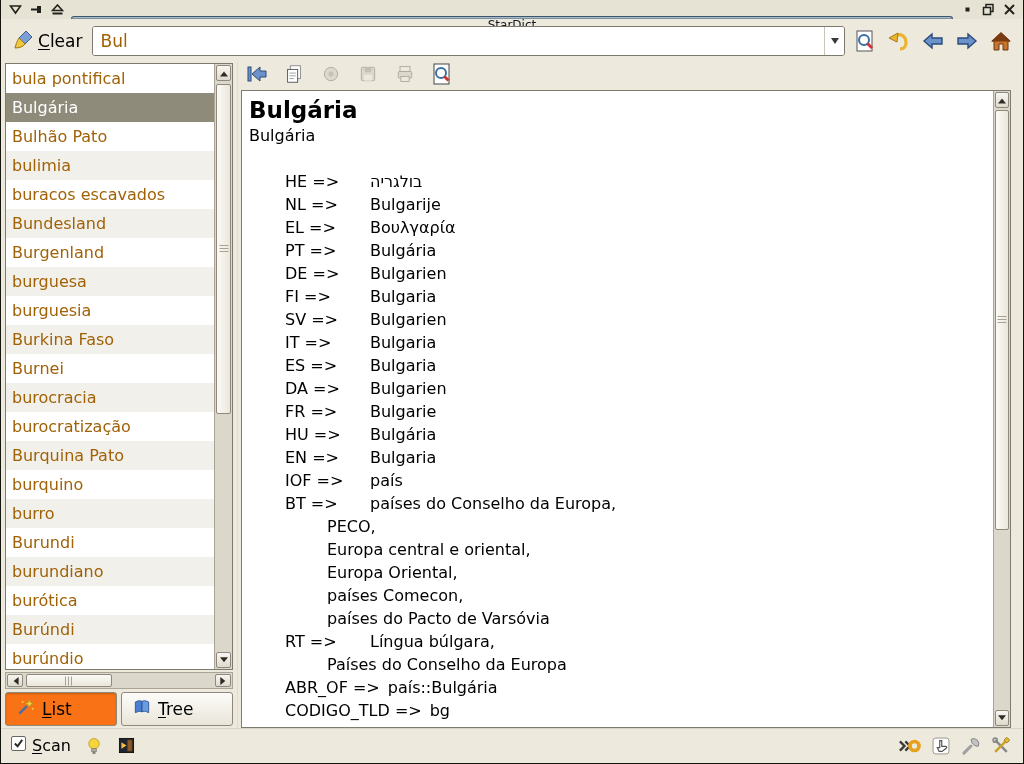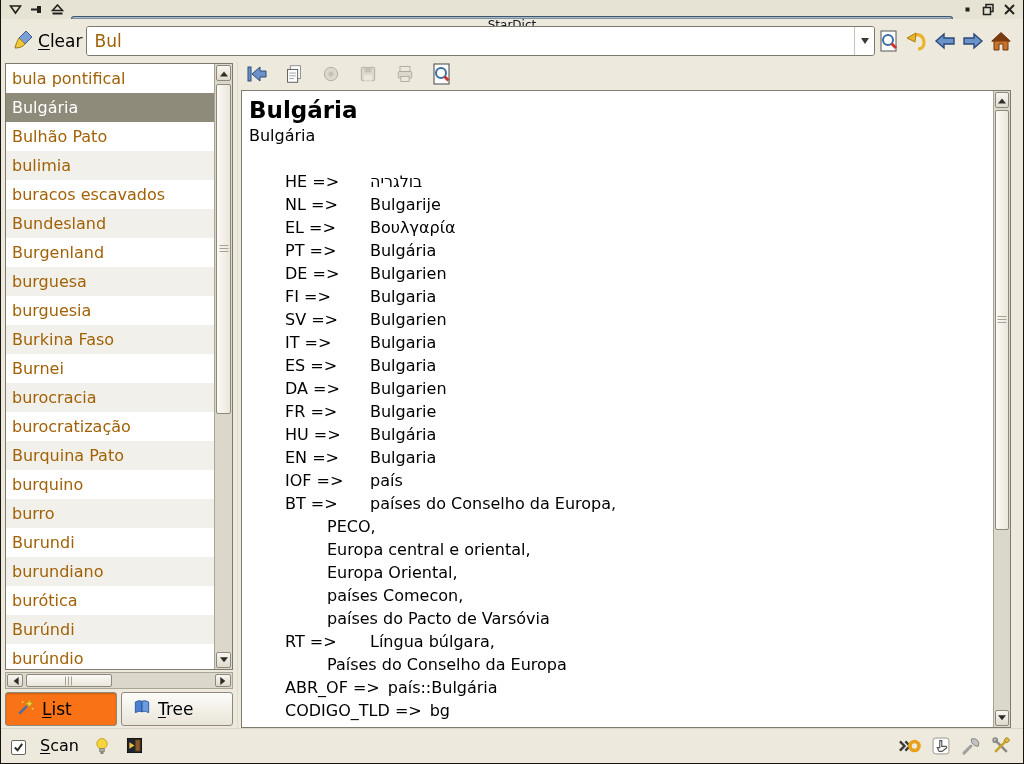--- a/index.html
+++ b/index.html
@@ -15,21 +15,21 @@
   .tb-side svg { display:block; }
   .tb-center { flex:1; background:linear-gradient(#bccbd6, #8aa3b5 55%, #68England 100%); }
   .tb-center { background:linear-gradient(#bccbd6, #8aa3b5 55%, #697f92);
                border:1px solid #41566b; border-bottom:none; border-radius:3px 3px 0 0;
                font-size:12px; font-weight:normal; color:#10161d; text-align:center;
                line-height:17px; text-shadow:0 1px 0 rgba(255,255,255,.35);margin-top:16px; }
   .tb-btn { width:14px; height:14px; display:flex; align-items:center; justify-content:center; }
 
   
   .toolbar { position:absolute; top:19px; left:0; right:0; height:43px;
-             display:flex; align-items:center; padding:0 8px; gap:0; }
+             display:flex; align-items:center; padding:0 8px; gap:6px; }
   .clear-btn { display:flex; align-items:center; gap:3px; background:transparent; border:none;
                font-family:inherit; font-size:17px; color:#000; padding:2px 4px; }
   .accel { text-decoration:underline; text-underline-offset:2px; }
   .entry-wrap { flex:1; height:30px; display:flex; background:#fff;
                 border:1px solid #7d786c; border-radius:3px; overflow:hidden; }
   .entry-wrap input { flex:1; border:none; outline:none; font-family:inherit; font-size:17px;
                       padding:0 7px; color:#a16207; background:#fff; }
   .combo-btn { width:20px; background:#fff; border:none; border-left:1px solid #c9c4b8;
                display:flex; align-items:center; justify-content:center; }
   .combo-btn .tri { width:0; height:0; border:4px solid transparent; border-top:6px solid #3a3a34; margin-top:5px; }
@@ -95,21 +95,21 @@
   .def-lines { margin-top:23px; }
   .line { font-size:16px; line-height:23px; color:#000; padding-left:36px; white-space:nowrap; }
   .line .code { display:inline-block; min-width:85px; padding-right:8px; white-space:pre; }
   .line.cont { padding-left:78px; }
   .article-vscroll { position:absolute; top:0; right:0; bottom:0; width:17px;
                      background:#dbd7ca; border-left:1px solid #a9a496; }
 
   
   .statusbar { position:absolute; left:0; right:0; top:728px; height:34px;
                border-top:1px solid #d8d4c8; display:flex; align-items:center; padding:0 10px; gap:14px; }
-  .scan-wrap { display:flex; align-items:flex-end; gap:14px; }
+  .scan-wrap { display:flex; align-items:flex-start; gap:6px; }
   .checkbox { width:15px; height:15px; background:#fff; border:1px solid #6b665c; border-radius:2px;
               display:flex; align-items:center; justify-content:center; }
   .scan-label { font-size:16px; color:#000; }
   .status-icon { border:none; background:transparent; padding:0; display:flex; align-items:center; justify-content:center; }
   .status-right { position:absolute; right:12px; top:0; bottom:0; display:flex; align-items:center; gap:10px; }
   .divider-line { position:absolute; left:236px; top:62px; width:1px; height:666px; background:#e0dccf; }
 </style>
 </head>
 <body>
 

